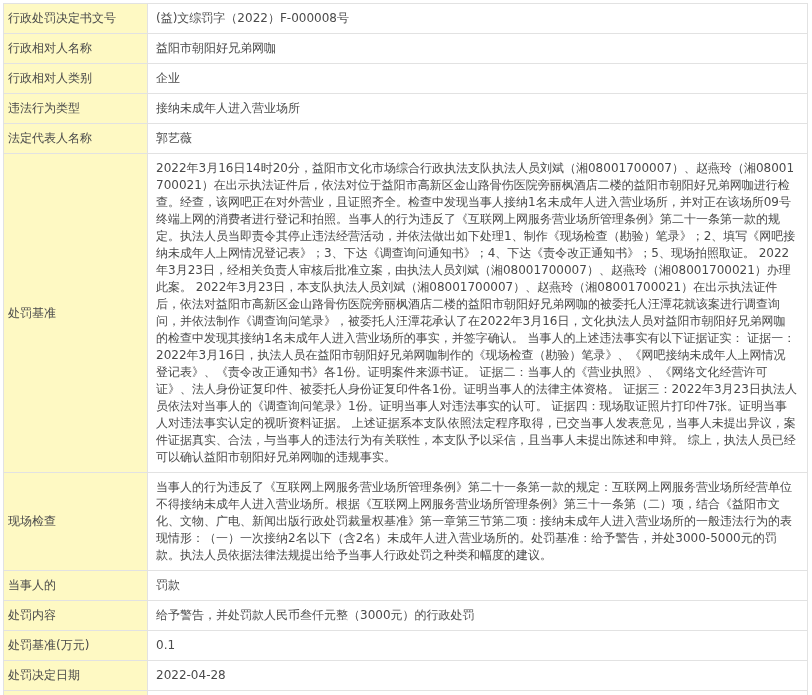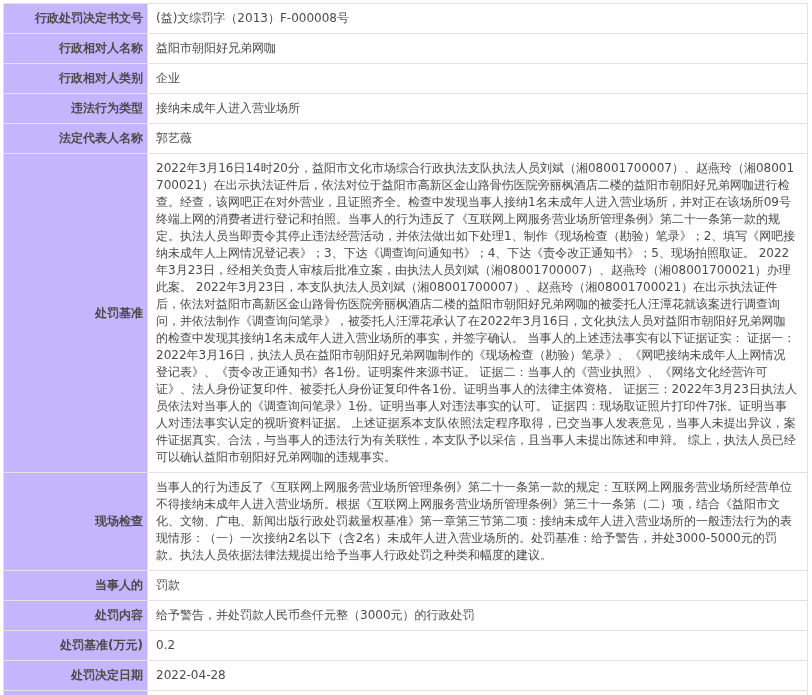--- a/index.html
+++ b/index.html
@@ -25,42 +25,42 @@
   table.penalty-table td {
     border: 1px solid #e2e2e2;
     font-size: 12px;
     line-height: 17px;
     color: #4a4a4a;
     vertical-align: middle;
     box-sizing: border-box;
   }
   table.penalty-table th {
     width: 144px;
-    background: #c4b5fd;
-    font-weight: bold;
-    text-align: right;
+    background: #fef9c3;
+    font-weight: normal;
+    text-align: left;
     padding: 6px 4px;
   }
   table.penalty-table td {
     background: #ffffff;
     text-align: left;
     padding: 6px 10px 6px 8px;
     word-break: break-all;
     word-wrap: break-word;
   }
 </style>
 </head>
 <body>
 
 <div class="page">
   <table class="penalty-table">
     <tbody>
       <tr>
         <th>行政处罚决定书文号</th>
-        <td>(益)文综罚字（2013）F-000008号</td>
+        <td>(益)文综罚字（2022）F-000008号</td>
       </tr>
       <tr>
         <th>行政相对人名称</th>
         <td>益阳市朝阳好兄弟网咖</td>
       </tr>
       <tr>
         <th>行政相对人类别</th>
         <td>企业</td>
       </tr>
       <tr>
@@ -82,21 +82,21 @@
       <tr>
         <th>当事人的</th>
         <td>罚款</td>
       </tr>
       <tr>
         <th>处罚内容</th>
         <td>给予警告，并处罚款人民币叁仟元整（3000元）的行政处罚</td>
       </tr>
       <tr>
         <th>处罚基准(万元)</th>
-        <td>0.2</td>
+        <td>0.1</td>
       </tr>
       <tr>
         <th>处罚决定日期</th>
         <td>2022-04-28</td>
       </tr>
       <tr>
         <th>处罚机关</th>
         <td>益阳市文化旅游广电体育局</td>
       </tr>
     </tbody>

